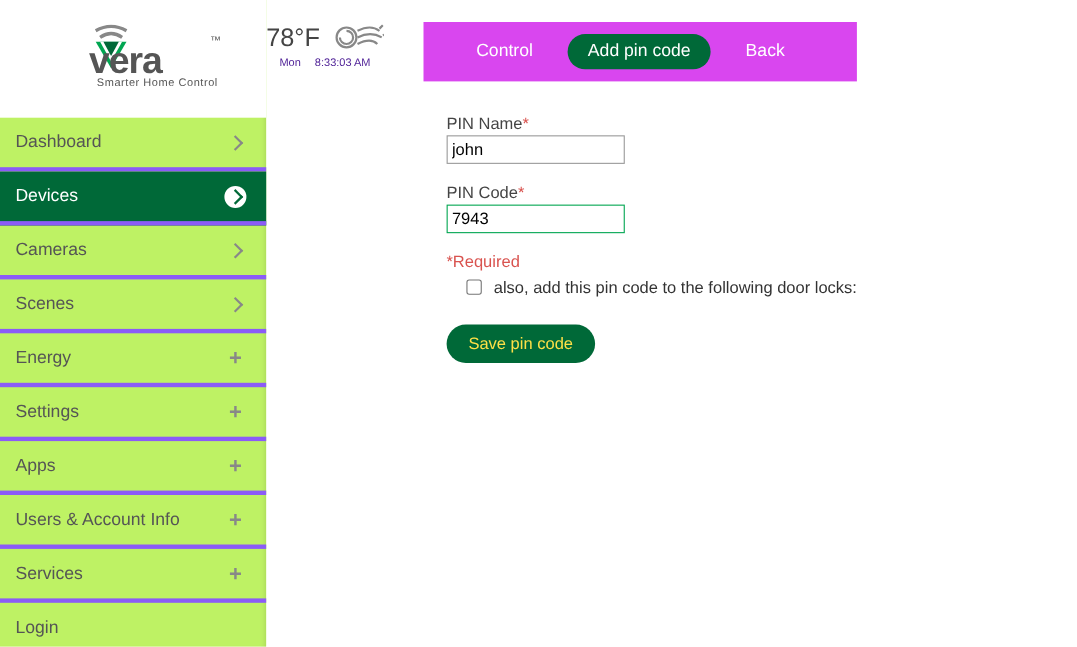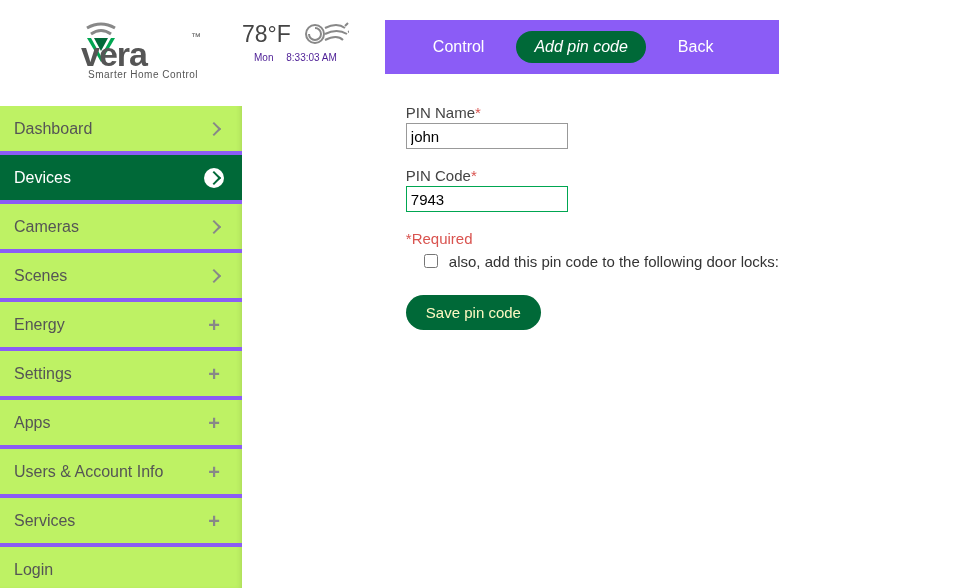--- a/index.html
+++ b/index.html
@@ -115,37 +115,36 @@
     font-size: 10px;
     color: #4c1d95;
   }
   .date-row .day {
     margin-right: 10px;
   }
   .content {
     padding: 20px 0 0 0;
   }
   .tab-bar {
-    background: #8b5cf6;
+    background: #d946ef;
     height: 54px;
     display: flex;
     align-items: center;
     padding-left: 30px;
     gap: 14px;
   }
   .tab {
     color: #fff;
     font-size: 16px;
     padding: 7px 18px;
     border-radius: 20px;
     cursor: pointer;
   }
   .tab.active {
     background: #006938;
-    font-style: italic;
   }
   .form-area {
     padding: 30px 0 0 21px;
   }
   .field {
     margin-bottom: 18px;
   }
   .field label {
     display: block;
     font-size: 15px;
@@ -180,21 +179,21 @@
     font-size: 15px;
     color: #333;
     margin-bottom: 24px;
   }
   .check-row input[type="checkbox"] {
     width: 14px;
     height: 14px;
   }
   .save-btn {
     background: #006938;
-    color: #fef9c3;
+    color: #fde047;
     border: none;
     border-radius: 18px;
     padding: 9px 20px;
     font-size: 15px;
     cursor: pointer;
   }
 </style>
 </head>
 <body>
 

